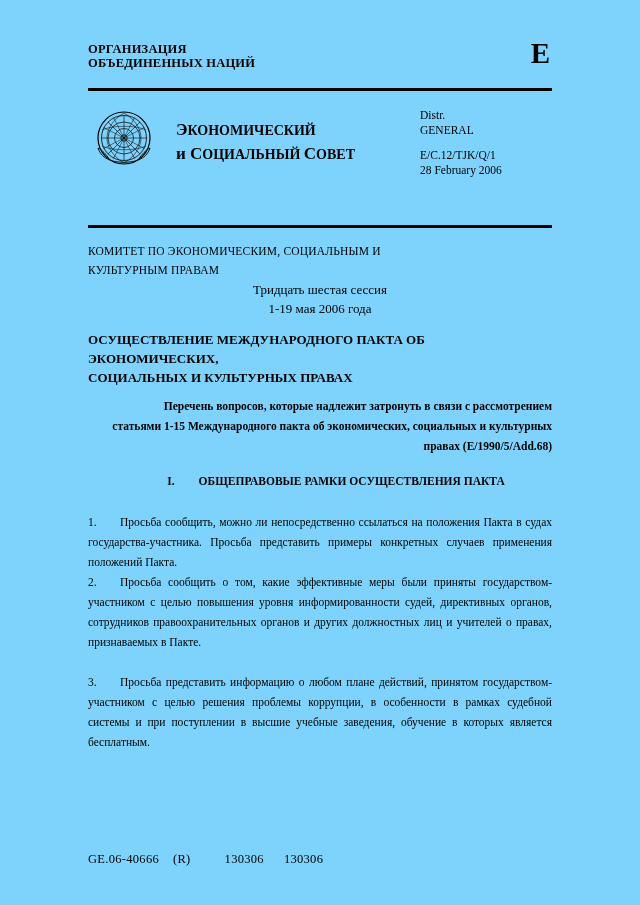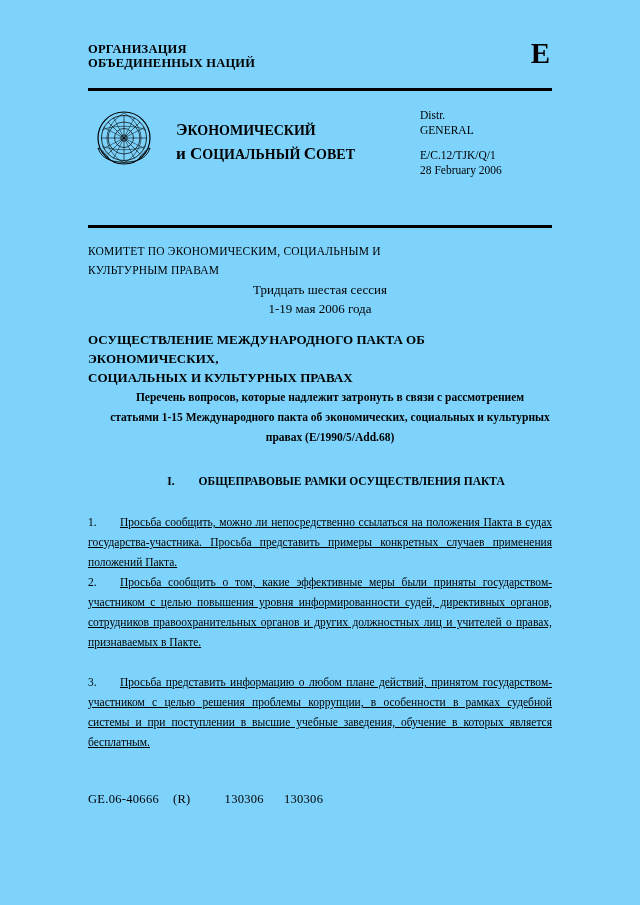--- a/index.html
+++ b/index.html
@@ -129,23 +129,23 @@
     font-weight: bold;
     font-size: 13px;
     line-height: 19px;
   }
   #title-implementation { top: 330px; }
   #title-implementation .l2 { }
 
   #list-of-issues {
     position: absolute;
     left: 108px;
-    top: 387px;
+    top: 396px;
     width: 444px;
-    text-align: center;
+    text-align: right;
     font-weight: bold;
     font-size: 11.5px;
     line-height: 20px;
   }
   #list-of-issues .first { text-indent: 0; }
 
   #section-i {
     position: absolute;
     left: 104px;
     top: 475px;
@@ -157,35 +157,34 @@
   #section-i .num { margin-right: 24px; }
 
   
   .para {
     position: absolute;
     left: 88px;
     width: 464px;
     font-size: 11.5px;
     line-height: 20px;
     text-align: justify;
-    text-decoration: underline;
   }
   .para .pnum {
     display: inline-block;
     width: 32px;
   }
   #para-1 { top: 512px; }
   #para-2 { top: 572px; }
   #para-3 { top: 672px; }
 
   
   .footer {
     position: absolute;
     left: 88px;
-    top: 792px;
+    top: 852px;
     font-size: 12.5px;
     letter-spacing: 0.3px;
   }
   .footer .sp-a { display: inline-block; width: 14px; }
   .footer .sp-b { display: inline-block; width: 34px; }
   .footer .sp-c { display: inline-block; width: 20px; }
 </style>
 </head>
 <body>
 

